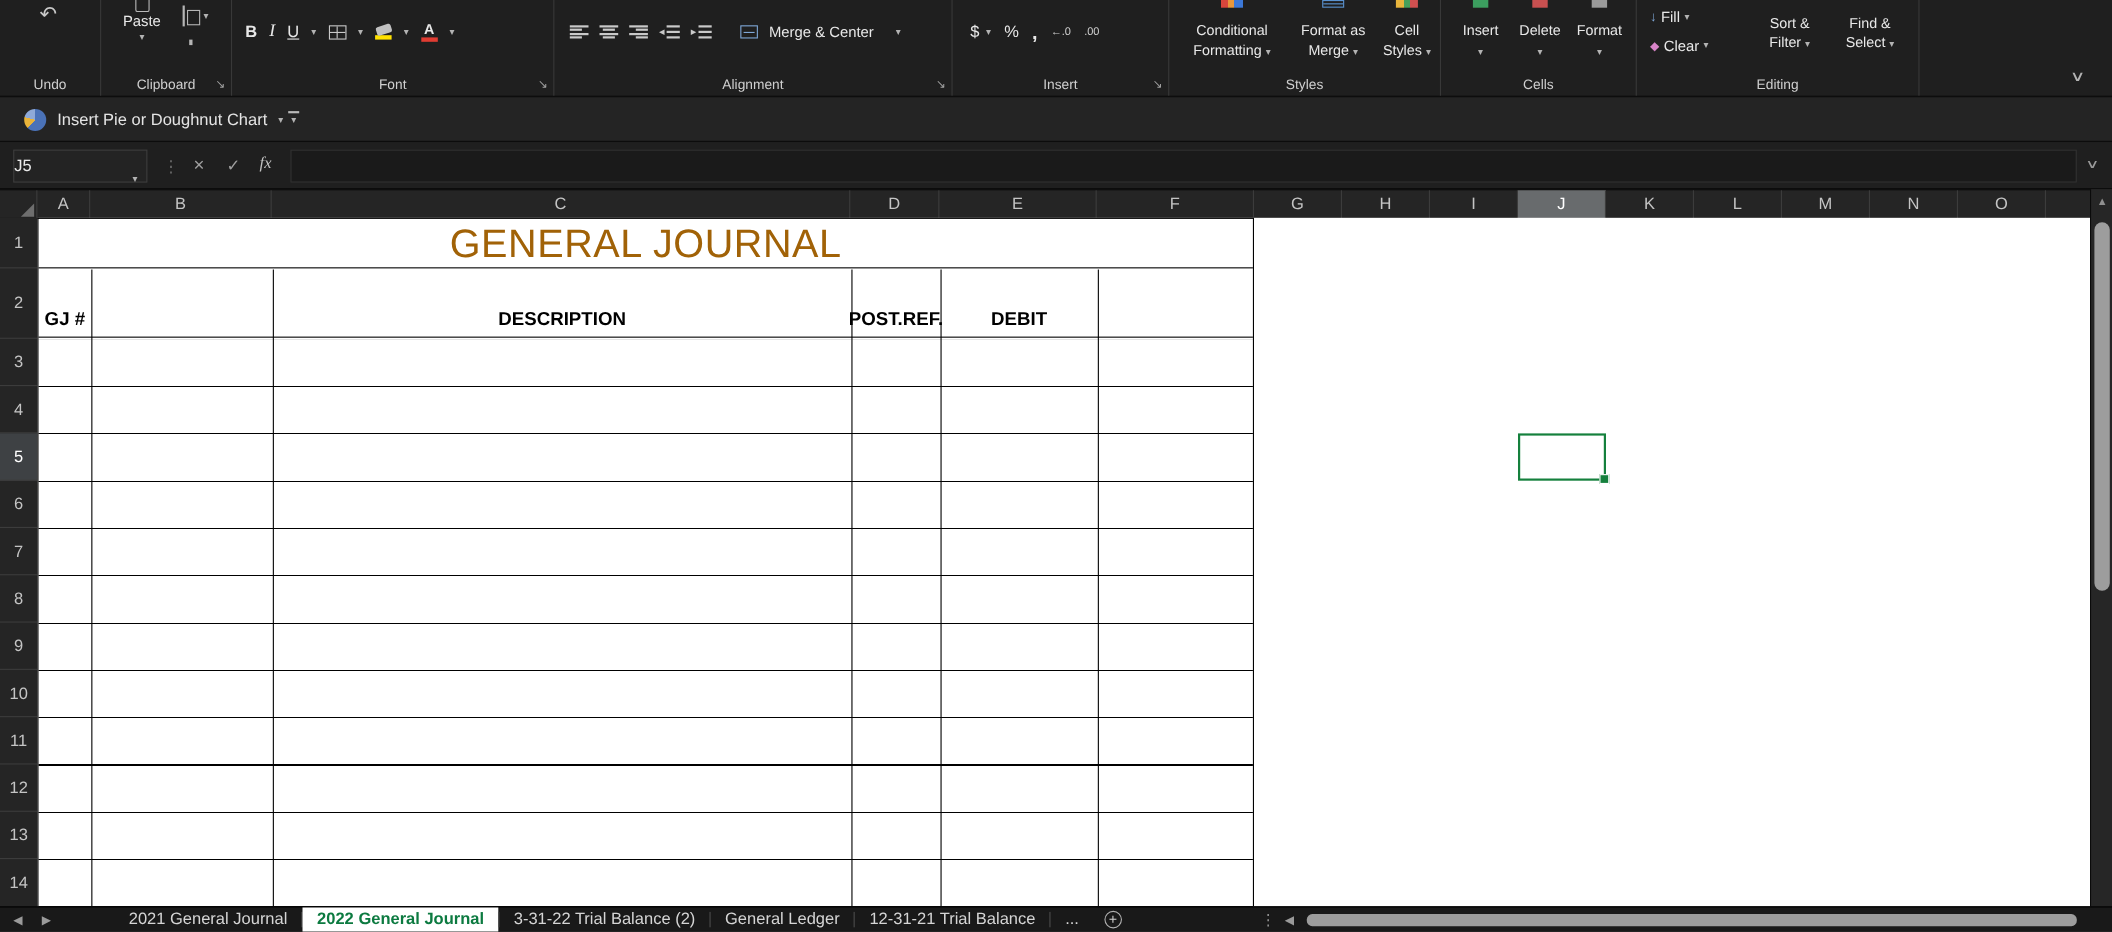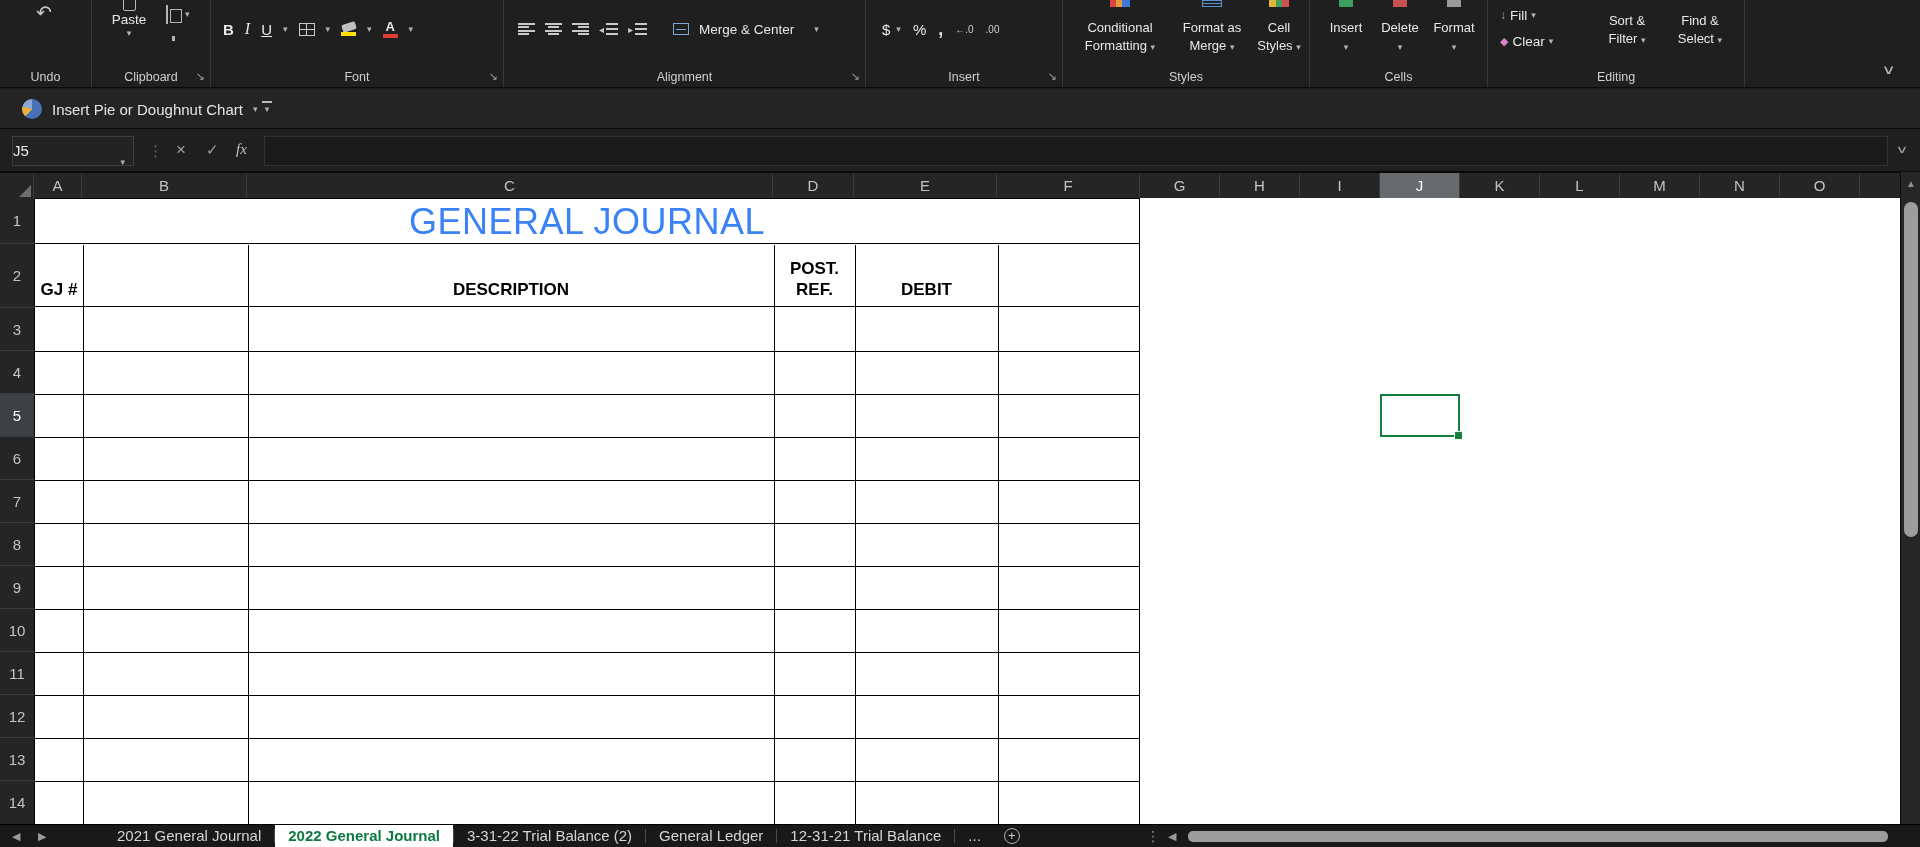--- a/index.html
+++ b/index.html
@@ -51,24 +51,24 @@
   .ch.selcol{background:#686b6d;color:#ffffff}
   #corner{width:34px;height:26px;border-right:1px solid #3c3c3c;position:relative;flex:none}
   #corner .tri{position:absolute;right:2px;bottom:2px;width:0;height:0;border-left:12px solid transparent;border-bottom:12px solid #6e6e6e}
   #rowheaders{position:absolute;top:198px;left:0;width:34px;height:626px;background:#252525}
   .rh{width:34px;text-align:center;font-size:15px;color:#c4c4c4;border-bottom:1px solid #3c3c3c;display:flex;align-items:center;justify-content:center}
   .rh.selrow{background:#3e4144;color:#ffffff}
 
   
   #canvas{position:absolute;top:198px;left:34px;width:1866px;height:626px;background:#ffffff}
   #jtable{position:absolute;left:0;top:0;width:1106px;height:626px;border-left:1px solid #000;border-right:1px solid #000;border-top:1px solid #000}
-  #jtitle{height:45px;border-bottom:1px solid #000;text-align:center;font-size:36px;color:#3b82f6;letter-spacing:.5px;line-height:46px}
+  #jtitle{height:45px;border-bottom:1px solid #000;text-align:center;font-size:36px;color:#a16207;letter-spacing:.5px;line-height:46px}
   #jheadrow{position:relative;height:63px;border-bottom:1px solid #000}
   .jh{position:absolute;bottom:0;display:flex;align-items:flex-end;justify-content:center;padding-bottom:6px;font-weight:bold;font-size:17px;color:#000;height:63px}
-  .jh .two{display:flex;flex-direction:column;align-items:center;line-height:21px}
+  .jh .two{display:flex;align-items:center;line-height:21px}
   #jempty{position:absolute;left:0;top:110px;width:1104px;height:516px;background:repeating-linear-gradient(to bottom,transparent 0 42px,#000 42px 43px)}
   .vline{position:absolute;top:46px;width:1px;height:580px;background:#000}
   #selbox{position:absolute;left:1346px;top:196px;width:80px;height:43px;border:2px solid #15803d;background:transparent}
   #selbox::after{content:"";position:absolute;right:-5px;bottom:-5px;width:7px;height:7px;background:#15803d;border:1px solid #fff}
 
   
   #vscroll{position:absolute;top:172px;left:1900px;width:20px;height:652px;background:#262626;border-left:1px solid #0a0a0a}
   #vthumb{position:absolute;left:3px;top:30px;width:14px;height:335px;background:#9d9d9d;border-radius:7px}
   #vup{position:absolute;top:6px;left:0;width:20px;text-align:center;font-size:10px;color:#8f8f8f}
 

